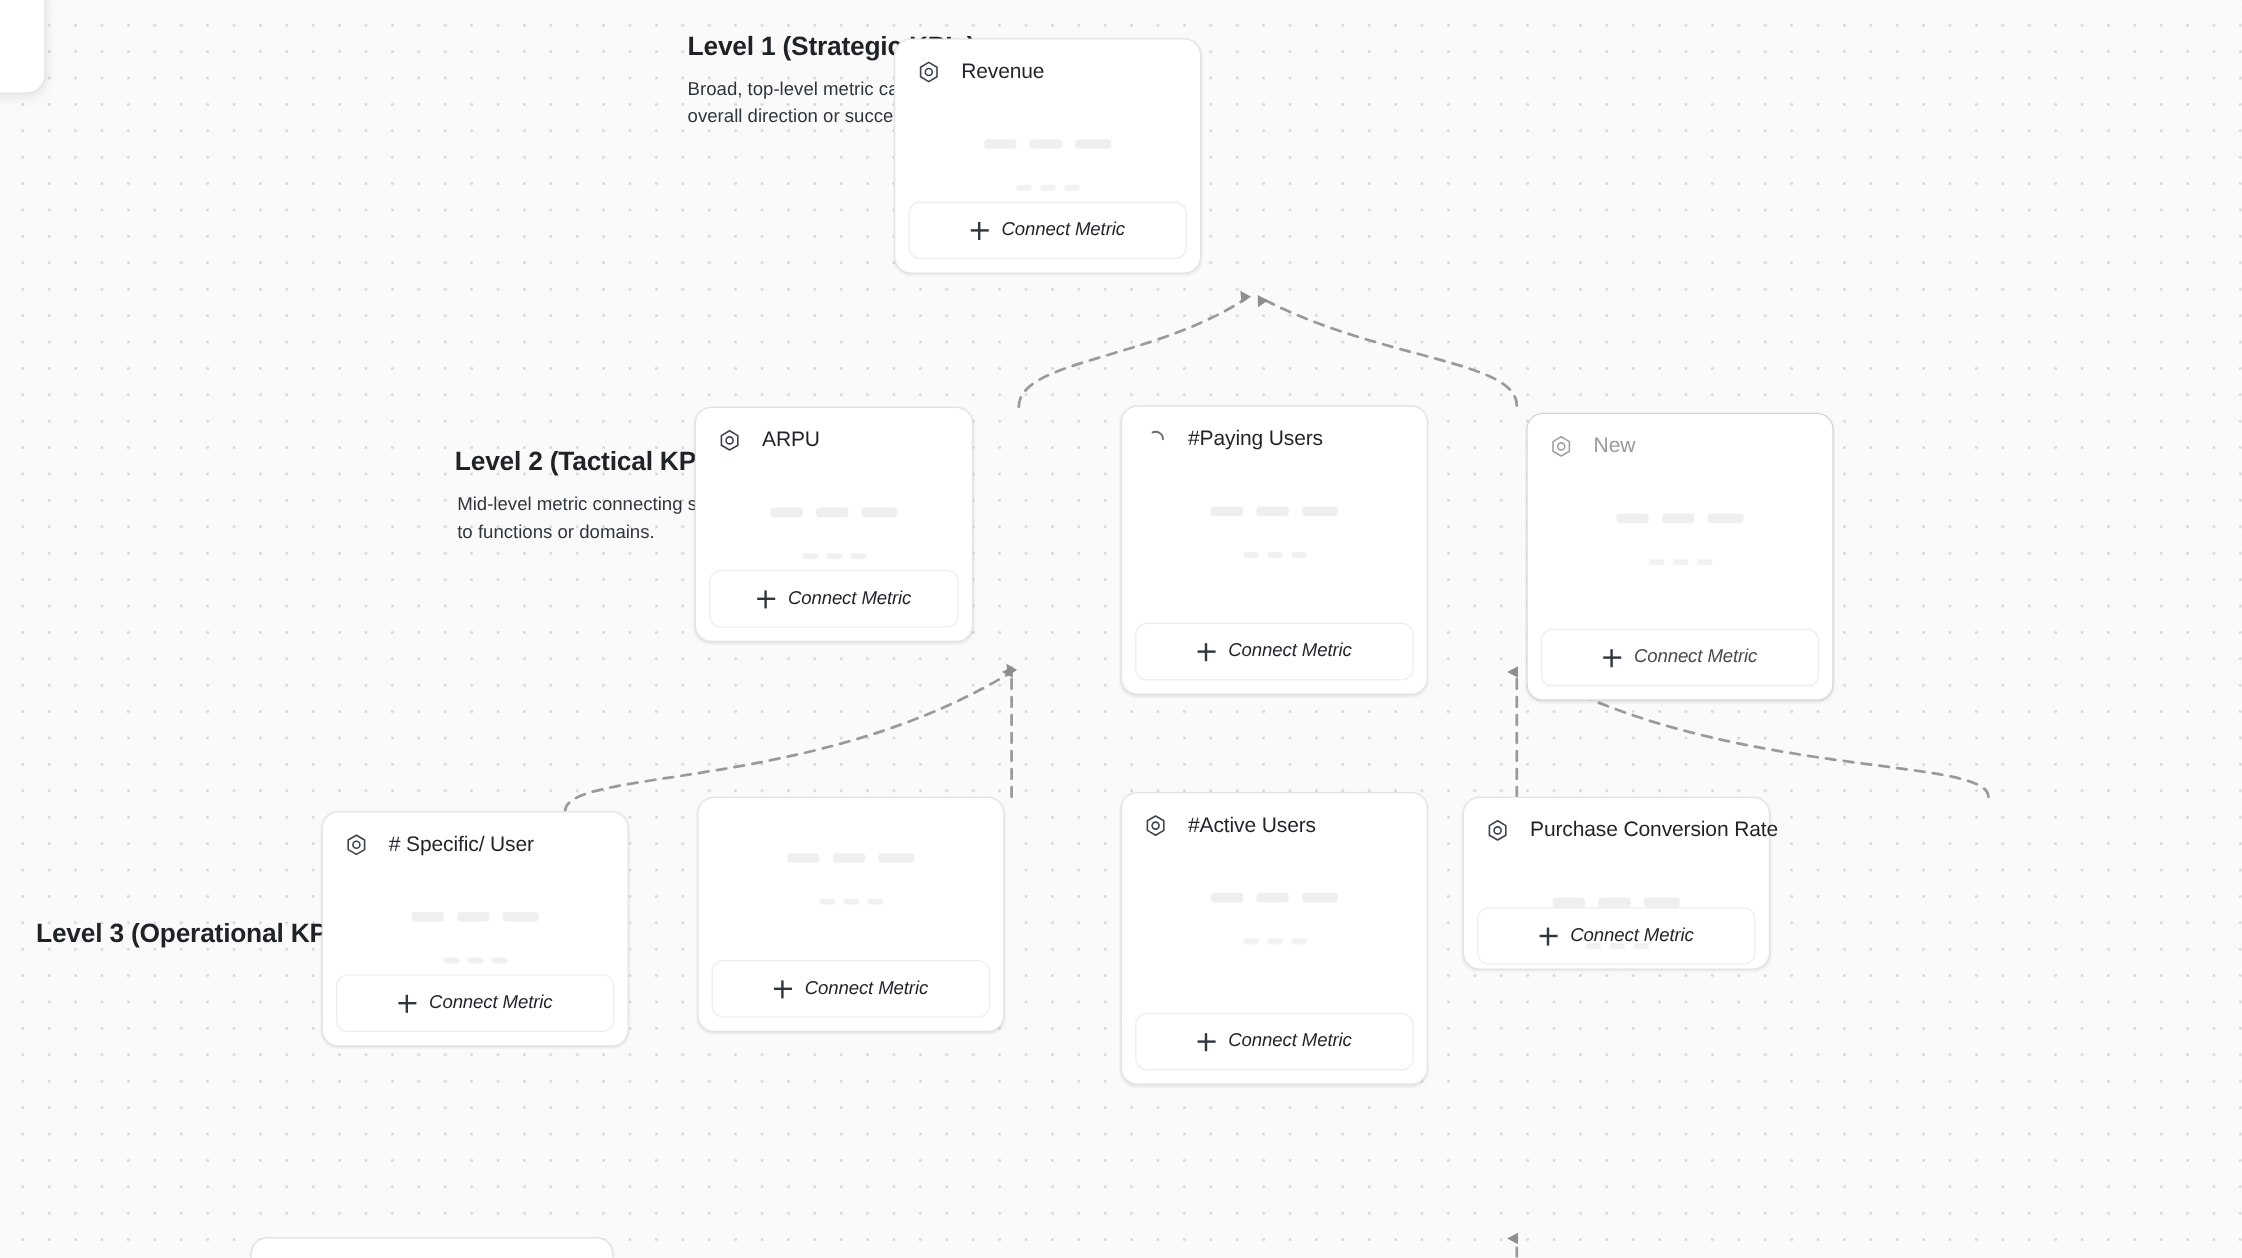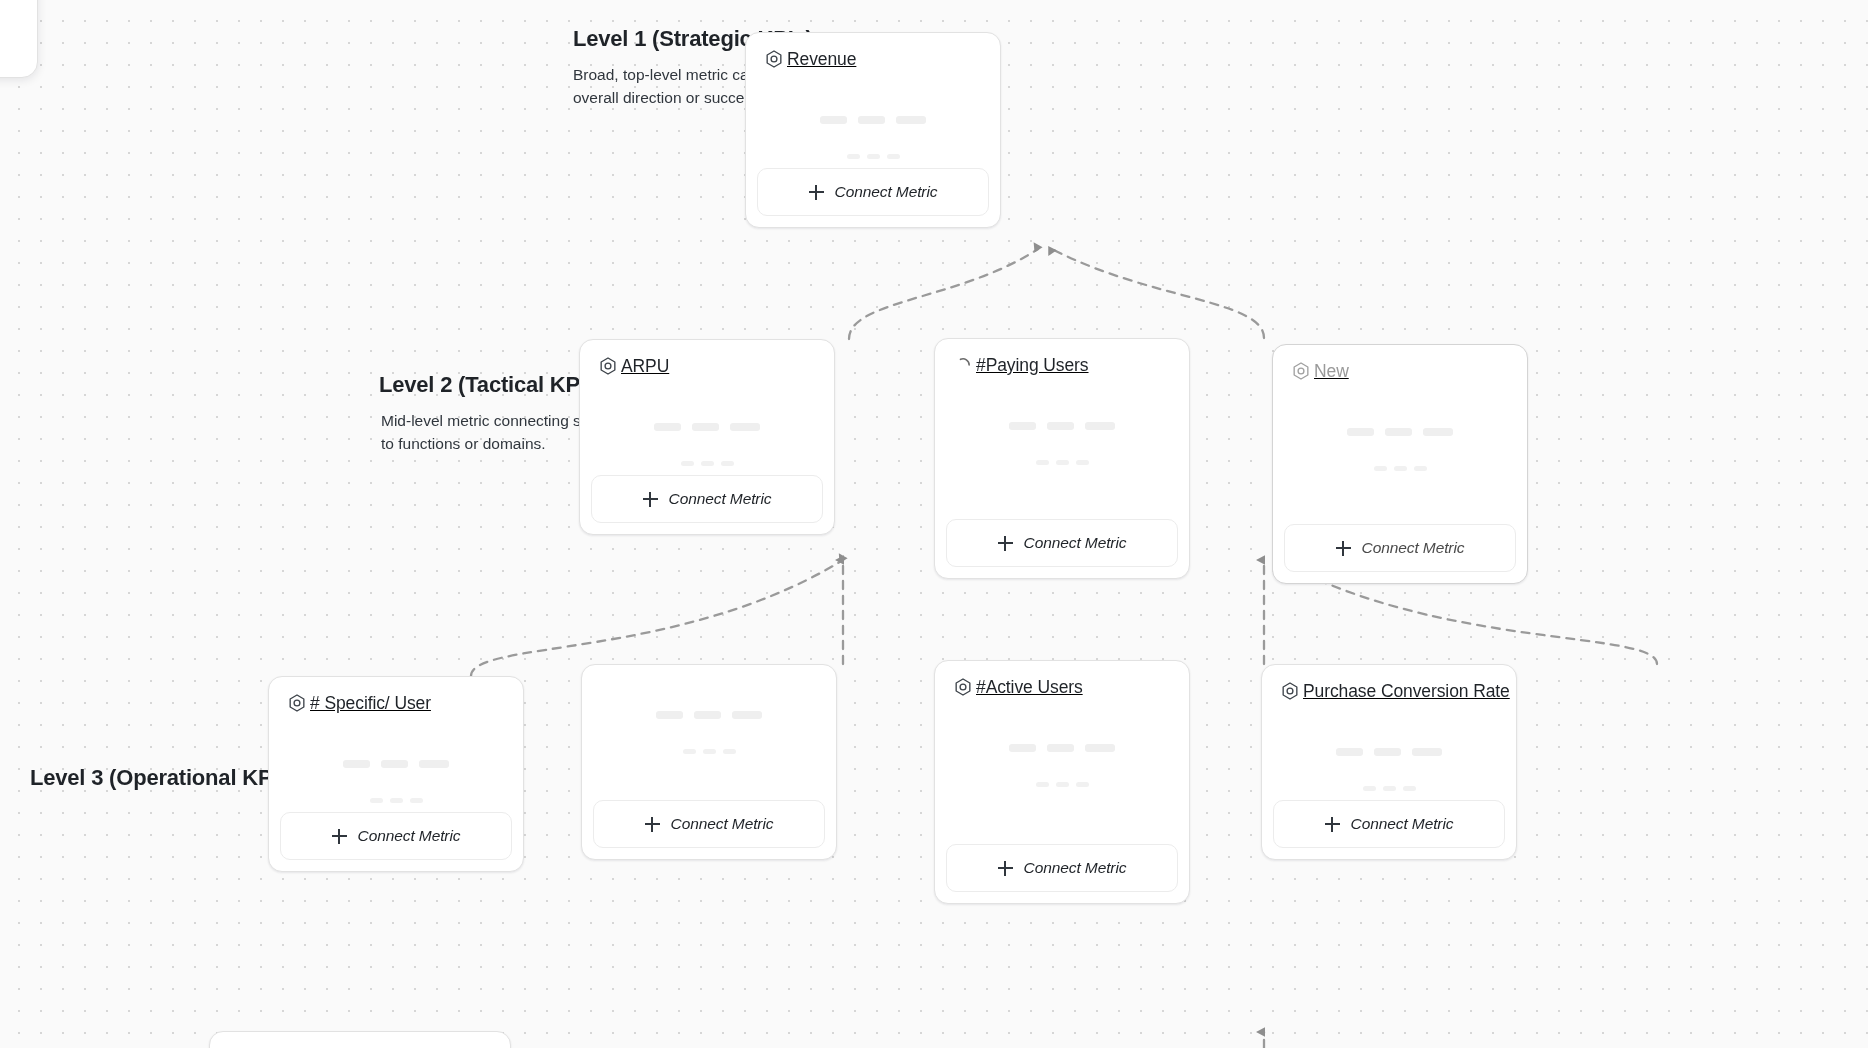--- a/index.html
+++ b/index.html
@@ -32,21 +32,21 @@
   #lvl3 .level-desc{margin-left:-2px;}
 
   
   .card{
     position:absolute;background:#ffffff;border:1px solid #e2e2e2;
     border-radius:14px;box-sizing:border-box;
     box-shadow:0 1px 2px rgba(16,24,40,.05), 0 1px 3px rgba(16,24,40,.04);
     display:flex;flex-direction:column;
   }
   .card.outlined{border-color:#d4d4d4;}
-  .card-head{display:flex;align-items:flex-start;gap:3px;padding:16px 18px 0 18px;text-decoration:underline;}
+  .card-head{display:flex;align-items:flex-end;gap:17px;padding:16px 18px 0 18px;}
   .card-title{font-size:17.5px;color:#1f2328;white-space:nowrap;letter-spacing:-0.1px;}
   .card.muted .card-title{color:#9a9a9a;}
   .card-icon{width:20px;height:20px;flex:0 0 20px;display:block;}
   .card-body{flex:1 1 auto;position:relative;min-height:54px;}
   .skel-row{position:absolute;left:0;right:0;display:flex;justify-content:center;gap:11px;}
   .skel-row.r1{top:46px;}
   .skel-row.r2{top:84px;gap:7px;}
   .sk{background:#efefef;border-radius:3px;}
   .r1 .sk{height:8px;width:27px;}
   .r1 .sk:nth-child(3){width:30px;}
@@ -62,27 +62,27 @@
     font-style:italic;
   }
   .card.muted .connect-btn{color:#4a4a4a;}
   .plus{display:inline-block;width:15px;height:15px;position:relative;flex:0 0 15px;}
   .plus::before,.plus::after{content:"";position:absolute;background:#30363d;}
   .plus::before{left:0;right:0;top:6.5px;height:1.7px;}
   .plus::after{top:0;bottom:0;left:6.6px;width:1.7px;}
 
   
   #card-revenue   {left:745px; top:32px;  width:256px;height:196px;}
-  #card-arpu      {left:579px; top:339px; width:256px;height:196px;}
+  #card-arpu      {left:579px; top:339px; width:232px;height:196px;}
   #card-paying    {left:934px; top:338px; width:256px;height:241px;}
   #card-new       {left:1272px;top:344px; width:256px;height:240px;}
   #card-purch-user{left:268px; top:676px; width:256px;height:196px;}
   #card-aov       {left:581px; top:664px; width:256px;height:196px;}
   #card-active    {left:934px; top:660px; width:256px;height:244px;}
-  #card-pcr       {left:1261px;top:664px; width:256px;height:196px;}
+  #card-pcr       {left:1219px;top:664px; width:256px;height:144px;}
 
   
   #card-partial-bottom{left:209px;top:1031px;width:302px;height:120px;}
   #card-partial-left{left:-48px;top:-22px;width:86px;height:100px;border-radius:16px;
      box-shadow:0 2px 10px rgba(16,24,40,.10);}
 </style>
 </head>
 <body>
 
 <div class="canvas">

